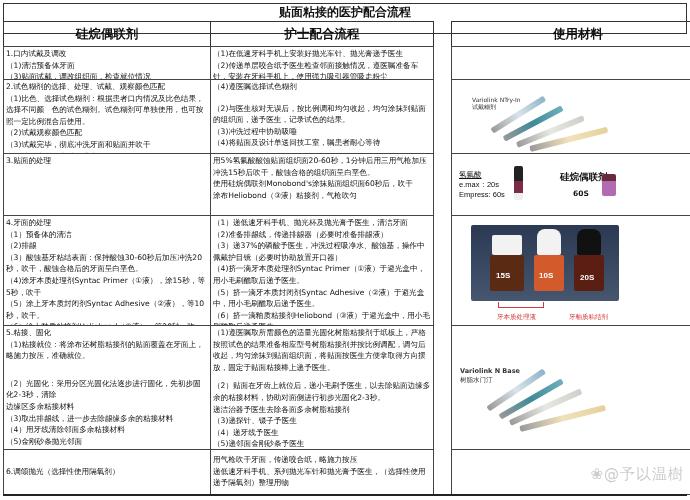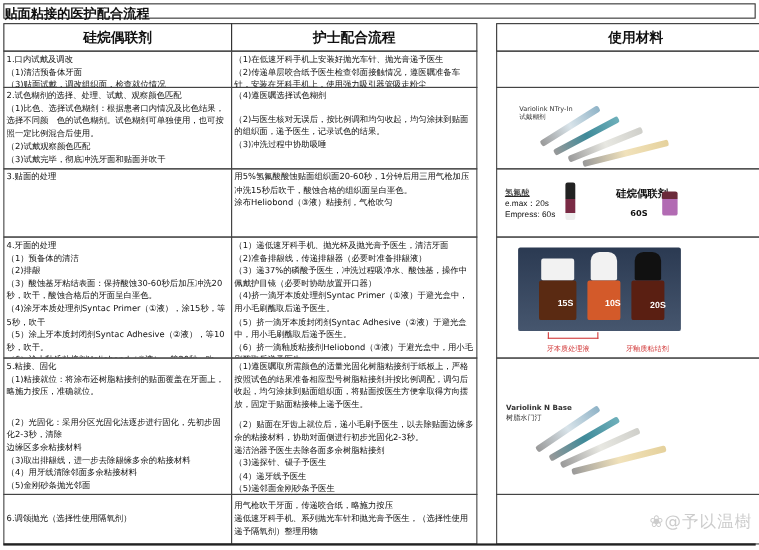--- a/index.html
+++ b/index.html
@@ -1,35 +1,35 @@
 <!DOCTYPE html>
 <html><head>
 <meta charset="utf-8">
 <style>
   html, body { margin:0; padding:0; background:#fff; }
   body { width:690px; height:500px; overflow:hidden; position:relative;
          font-family:"DejaVu Sans", "Liberation Sans", sans-serif; color:#111; }
   .wrap { position:absolute; left:3px; top:3px; width:684px; height:493px; }
-  .title { position:absolute; left:0; top:0; width:684px; height:14px; border:1px solid #333;
-           box-sizing:border-box; font-size:12px; font-weight:bold; line-height:17px; }
+  .title { position:absolute; left:0; top:0; width:684px; height:31px; border:1px solid #333;
+           box-sizing:border-box; text-align:center; font-size:12px; font-weight:bold; line-height:17px; }
   .hdr { position:absolute; top:18px; height:26px; border:1px solid #333; box-sizing:border-box;
          text-align:center; font-size:12.5px; font-weight:bold; line-height:24px; }
   .cell { position:absolute; border:1px solid #444; box-sizing:border-box; font-size:7.6px;
           line-height:11.6px; padding:1px 2px; overflow:hidden; white-space:normal; }
   .cell p { margin:0; }
   .c1 { left:0; width:208px; }
   .c2 { left:207px; width:224px; }
   .c3 { left:448px; width:254px; }
   .botline { position:absolute; left:0; top:491px; width:684px; height:2px; background:#222; }
   .lbl { position:absolute; font-size:6px; line-height:7px; color:#333; }
   .syringe { position:absolute; height:6px; border-radius:2px; transform-origin:left center; }
   .bottle-photo { position:absolute; background:linear-gradient(#2b3a52,#46566e); border-radius:2px; }
   .bot { position:absolute; border-radius:2px; }
   .capw { position:absolute; background:#f2f2f2; border-radius:2px; }
-  .btxt { position:absolute; color:#fff; font-size:8px; font-weight:bold; font-family:"Liberation Sans", sans-serif;margin-left:11px; }
+  .btxt { position:absolute; color:#fff; font-size:8px; font-weight:bold; font-family:"Liberation Sans", sans-serif; }
   .redl { position:absolute; color:#d23a3a; font-size:6.5px; }
   .wm { position:absolute; right:6px; top:465px; font-size:15px; color:#ccc; letter-spacing:1px; }
 </style>
 </head>
 <body>
 
 <div class="wrap">
   <div class="title">贴面粘接的医护配合流程</div>
   <div class="hdr c1">硅烷偶联剂</div>
   <div class="hdr c2">护士配合流程</div>
@@ -50,37 +50,39 @@
     <p>2.试色糊剂的选择、处理、试戴、观察颜色匹配</p>
     <p>（1)比色、选择试色糊剂：根据患者口内情况及比色结果，选择不同颜　色的试色糊剂。试色糊剂可单独使用，也可按照一定比例混合后使用。</p>
     <p>（2)试戴观察颜色匹配</p>
     <p>（3)试戴完毕，彻底冲洗牙面和贴面并吹干</p>
     <p>（4)贴面上色、上釉、抛光</p>
   </div>
   <div class="cell c2" style="top:76px;height:75px">
     <p style="margin-bottom:10px">（4)遵医嘱选择试色糊剂</p>
     <p>（2)与医生核对无误后，按比例调和均匀收起，均匀涂抹到贴面的组织面，递予医生，记录试色的结果。</p>
     <p>（3)冲洗过程中协助吸唾</p>
+    <p>（4)将贴面及设计单送回技工室，嘱患者耐心等待</p>
   </div>
   <div class="cell c3" style="top:76px;height:75px">
     <div class="lbl" style="left:20px;top:16px">Variolink NTry-In</div>
     <div class="lbl" style="left:20px;top:23px">试戴糊剂</div>
     <div>
       <div class="syringe" style="left:40px;top:48px;width:62px;background:linear-gradient(90deg,#999,#d9e4ea,#8fb3c7);transform:rotate(-32deg)"></div>
       <div class="syringe" style="left:52px;top:56px;width:66px;background:linear-gradient(90deg,#999,#3f8a99,#6fb0bb);transform:rotate(-28deg)"></div>
       <div class="syringe" style="left:65px;top:62px;width:72px;background:linear-gradient(90deg,#999,#e8e8e2,#cfcfca);transform:rotate(-22deg)"></div>
       <div class="syringe" style="left:78px;top:66px;width:80px;background:linear-gradient(90deg,#999,#f1e2bb,#e5d19c);transform:rotate(-14deg)"></div>
     </div>
   </div>
 
   <div class="cell c1" style="top:150px;height:63px">
     <p>3.贴面的处理</p>
   </div>
   <div class="cell c2" style="top:150px;height:63px">
     <p>用5%氢氟酸酸蚀贴面组织面20-60秒，1分钟后用三用气枪加压冲洗15秒后吹干，酸蚀合格的组织面呈白垩色。</p>
+    <p>使用硅烷偶联剂Monobond's涂抹贴面组织面60秒后，吹干</p>
     <p>涂布Heliobond（③液）粘接剂，气枪吹匀</p>
   </div>
   <div class="cell c3" style="top:150px;height:63px">
     <div style="position:absolute;left:7px;top:16px;font-size:7.5px;line-height:10px;font-family:'Liberation Sans',sans-serif">
       <div style="text-decoration:underline">氢氟酸</div>
       <div>e.max：20s</div>
       <div>Empress: 60s</div>
     </div>
     <div style="position:absolute;left:62px;top:12px;width:9px;height:34px;background:linear-gradient(#222 0 45%,#7a2b45 45% 80%,#eee 80%);border-radius:2px"></div>
     <div style="position:absolute;left:108px;top:17px;font-size:9.5px;font-weight:bold">硅烷偶联剂</div>

